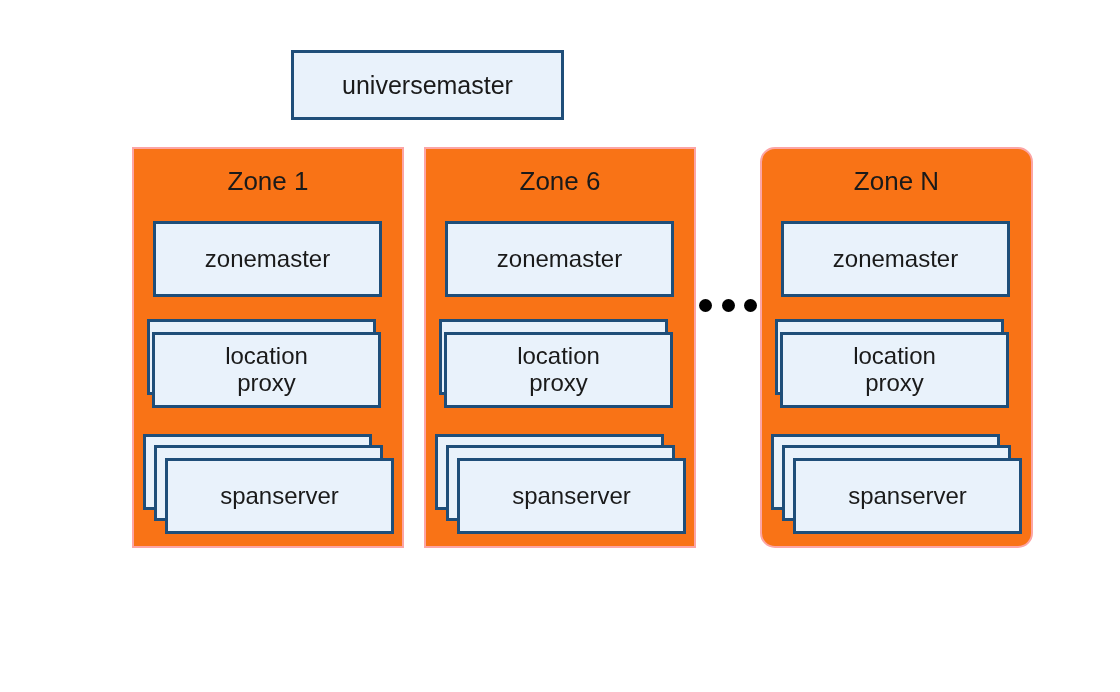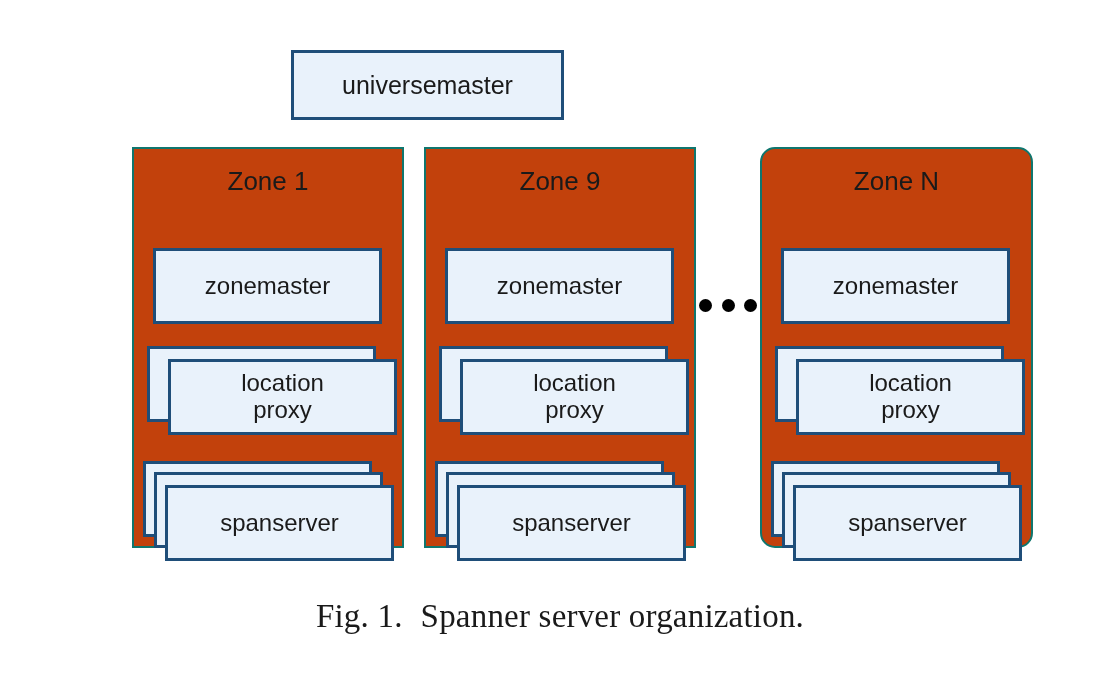--- a/index.html
+++ b/index.html
@@ -37,22 +37,22 @@
   }
   #universemaster-node { left: 291px; top: 50px; width: 273px; height: 70px; }
   #placement-driver-node { left: 598px; top: 50px; width: 276px; height: 70px; }
 
   
   .zone {
     position: absolute;
     box-sizing: border-box;
     top: 147px;
     height: 401px;
-    background: #c2410c;
-    border: 2px solid #0f766e;
+    background: #f97316;
+    border: 2px solid #fca5a5;
   }
   #zone-1 { left: 132px; width: 272px; }
   #zone-2 { left: 424px; width: 272px; }
   #zone-n { left: 760px; width: 273px; border-radius: 15px; }
 
   .zone-title {
     position: absolute;
     left: 0;
     right: 0;
     top: 17px;
@@ -65,36 +65,35 @@
   .stack {
     position: absolute;
     left: 0;
     right: 0;
     height: 0;
   }
   #zone-1 .stack, #zone-2 .stack, #zone-n .stack { }
 
   .stack .node {
     font-size: 24px;
-    margin-top: 27px;
   }
 
   
   .stack-zonemaster { top: 72px; }
   .stack-zonemaster .layer-0 {
     left: 19px; top: 0; width: 229px; height: 76px;
   }
 
   
   .stack-locationproxy { top: 170px; }
   .stack-locationproxy .layer-0 {
     left: 13px; top: 0; width: 229px; height: 76px;
   }
   .stack-locationproxy .layer-1 {
-    left: 34px; top: 13px; width: 229px; height: 76px;
+    left: 18px; top: 13px; width: 229px; height: 76px;
   }
 
   
   .stack-spanserver { top: 285px; }
   .stack-spanserver .layer-0 {
     left: 9px; top: 0; width: 229px; height: 76px;
   }
   .stack-spanserver .layer-1 {
     left: 20px; top: 11px; width: 229px; height: 76px;
   }
@@ -161,21 +160,21 @@
     </div>
 
     <div class="stack stack-spanserver">
       <div class="node back layer-0"></div>
       <div class="node back layer-1"></div>
       <div class="node layer-2">spanserver</div>
     </div>
   </div>
 
   <div class="zone" id="zone-2">
-    <div class="zone-title">Zone 9</div>
+    <div class="zone-title">Zone 6</div>
 
     <div class="stack stack-zonemaster">
       <div class="node layer-0">zonemaster</div>
     </div>
 
     <div class="stack stack-locationproxy">
       <div class="node back layer-0"></div>
       <div class="node layer-1">location
 proxy</div>
     </div>
@@ -206,17 +205,14 @@
 proxy</div>
     </div>
 
     <div class="stack stack-spanserver">
       <div class="node back layer-0"></div>
       <div class="node back layer-1"></div>
       <div class="node layer-2">spanserver</div>
     </div>
   </div>
 
-  <div id="figure-caption">
-    <span class="cap-label">Fig. 1.</span><span>Spanner server organization.</span>
-  </div>
 
 </div>
 
 </body></html>

